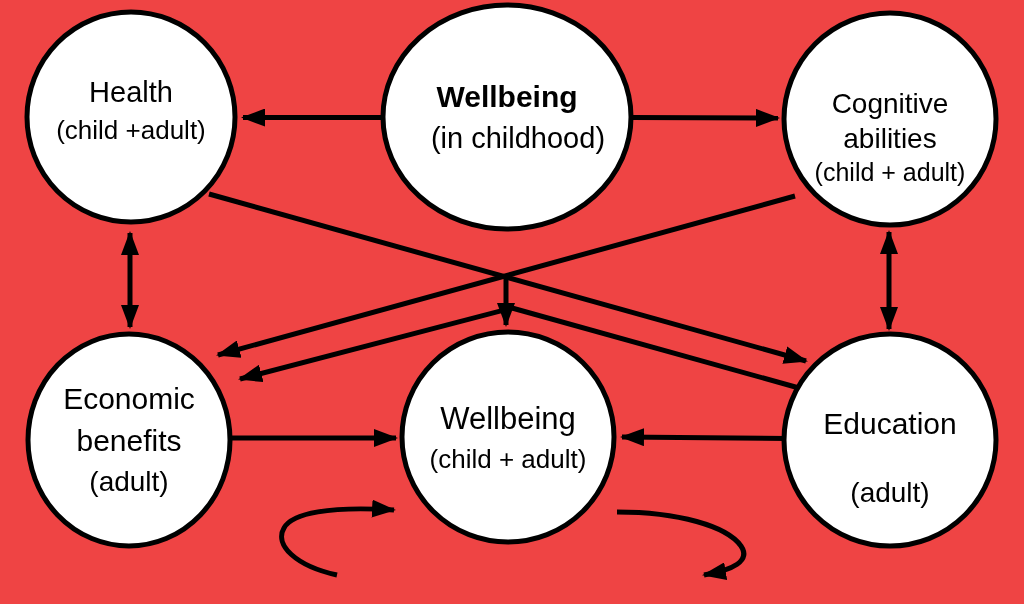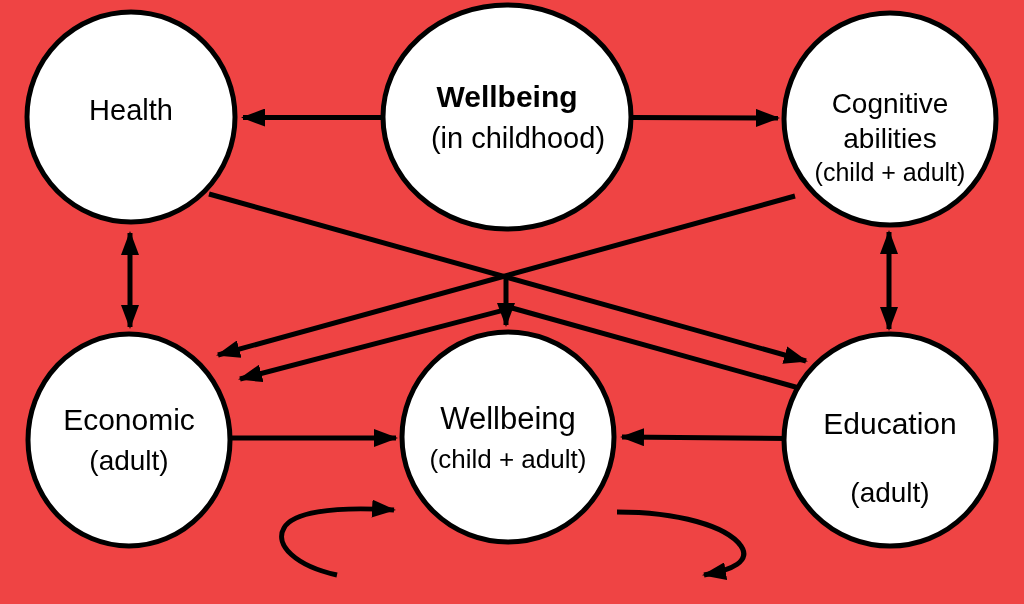--- a/index.html
+++ b/index.html
@@ -121,35 +121,37 @@
       <ellipse cx="507" cy="117" rx="124" ry="112"></ellipse>
       <ellipse cx="890" cy="119" rx="106" ry="106"></ellipse>
       <ellipse cx="129" cy="440" rx="101" ry="106"></ellipse>
       <ellipse cx="508" cy="437" rx="106" ry="105"></ellipse>
       <ellipse cx="890" cy="440" rx="106" ry="106"></ellipse>
     </g>
   </svg>
 
   <div class="node-label" id="label-health">
     <span class="t1">Health</span>
+    <span class="t2">(child +adult)</span>
   </div>
 
   <div class="node-label" id="label-deworming">
     <span class="t1">Wellbeing</span>
     <span class="t2">(in childhood)</span>
   </div>
 
   <div class="node-label" id="label-cognitive">
     <span class="t1">Cognitive</span>
     <span class="t2">abilities</span>
     <span class="t3">(child + adult)</span>
   </div>
 
   <div class="node-label" id="label-economic">
     <span class="t1">Economic</span>
+    <span class="t2">benefits</span>
     <span class="t3">(adult)</span>
   </div>
 
   <div class="node-label" id="label-wellbeing">
     <span class="t1">Wellbeing</span>
     <span class="t2">(child + adult)</span>
   </div>
 
   <div class="node-label" id="label-education">
     <span class="t1">Education</span>

